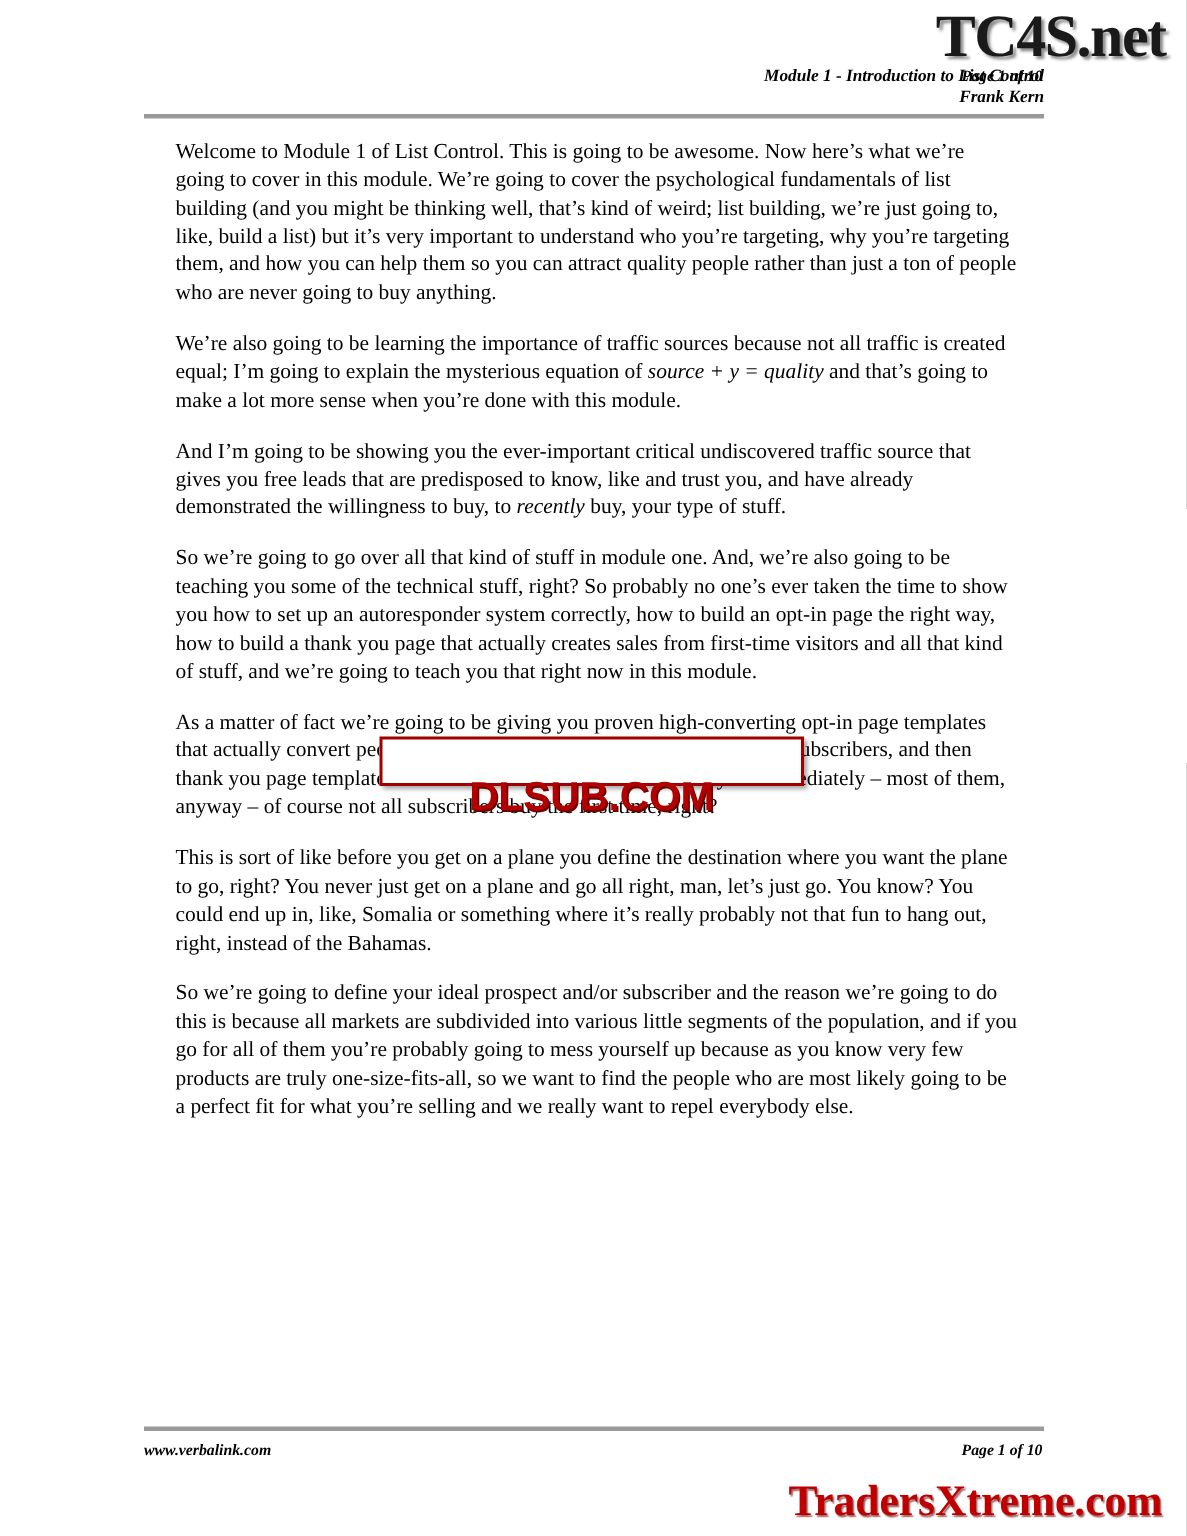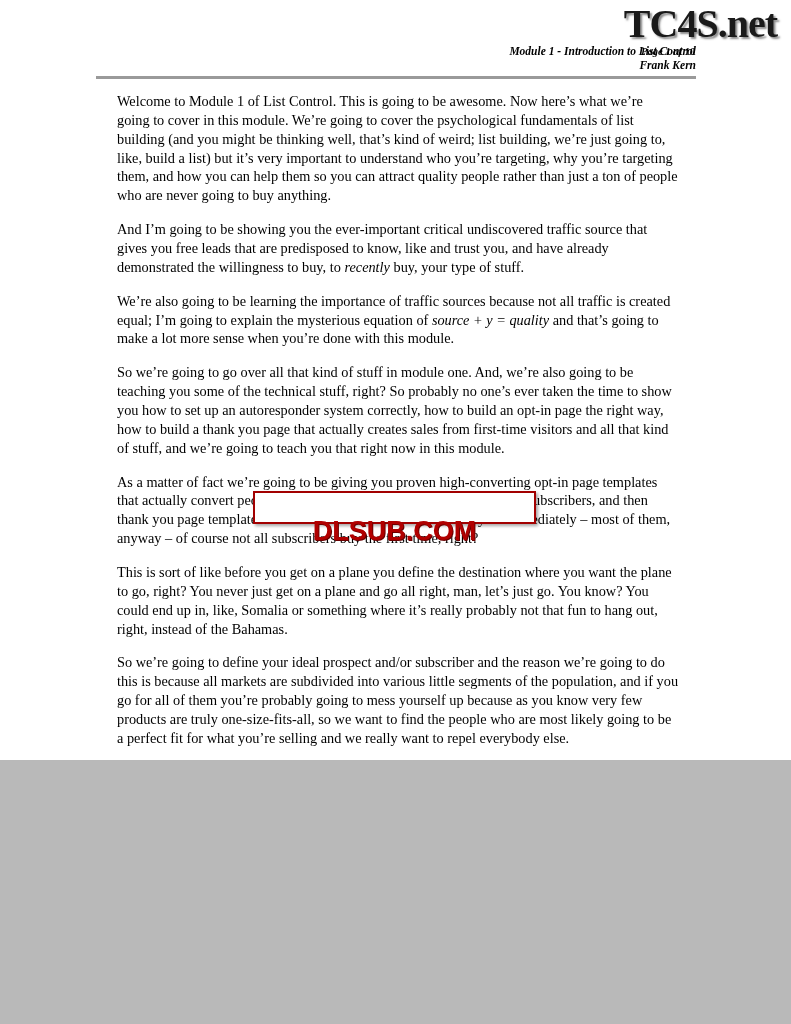--- a/index.html
+++ b/index.html
@@ -6,21 +6,21 @@
     margin: 0;
     padding: 0;
     background: #b9b9b9;
   }
   body {
     font-family: "Liberation Serif", serif;
   }
   .page {
     position: relative;
     width: 791px;
-    height: 760px;
+    height: 1024px;
     background: #ffffff;
     overflow: hidden;
     box-sizing: border-box;
   }
   
   .tc4s-watermark {
     position: absolute;
     top: 4px;
     right: 14px;
     font-family: "Liberation Serif", serif;
@@ -164,36 +164,37 @@
   </div>
 
   <div class="header-page">Page 1 of 10</div>
 
   <div class="rule-top"></div>
 
   <div class="body">
     <p>Welcome to Module 1 of List Control.  This is going to be awesome.  Now here’s what we’re going to cover in this module.  We’re going to cover the psychological fundamentals of list building (and you might be thinking well, that’s kind of weird; list building, we’re just going to, like, build a list) but it’s very important to understand who you’re targeting, why you’re targeting them, and how you can help them so you can attract quality people rather than just a ton of people who are never going to buy anything.</p>
 
     <p>
+      <span>We’re also going to be learning the importance of traffic sources because not all traffic is created equal; I’m going to explain the mysterious equation of </span><em>source + y = quality</em><span> and that’s going to make a lot more sense when you’re done with this module.</span>
+    </p>
+
+    <p>
       <span>And I’m going to be showing you the ever-important critical undiscovered traffic source that gives you free leads that are predisposed to know, like and trust you, and have already demonstrated the willingness to buy, to </span><em>recently</em><span> buy, your type of stuff.</span>
-    </p>
-
-    <p>
-      <span>We’re also going to be learning the importance of traffic sources because not all traffic is created equal; I’m going to explain the mysterious equation of </span><em>source + y = quality</em><span> and that’s going to make a lot more sense when you’re done with this module.</span>
     </p>
 
     <p>So we’re going to go over all that kind of stuff in module one.  And, we’re also going to be teaching you some of the technical stuff, right?  So probably no one’s ever taken the time to show you how to set up an autoresponder system correctly, how to build an opt-in page the right way, how to build a thank you page that actually creates sales from first-time visitors and all that kind of stuff, and we’re going to teach you that right now in this module.</p>
     <p>As a matter of fact we’re going to be giving you proven high-converting opt-in page templates that actually convert people into subscribers, not just visitors but actual subscribers, and then thank you page templates that convert those subscribers and buyers immediately – most of them, anyway – of course not all subscribers buy the first time, right?</p>
     <p>This is sort of like before you get on a plane you define the destination where you want the plane to go, right?  You never just get on a plane and go all right, man, let’s just go.  You know?  You could end up in, like, Somalia or something where it’s really probably not that fun to hang out, right, instead of the Bahamas.</p>
     <p>So we’re going to define your ideal prospect and/or subscriber and the reason we’re going to do this is because all markets are subdivided into various little segments of the population, and if you go for all of them you’re probably going to mess yourself up because as you know very few products are truly one-size-fits-all, so we want to find the people who are most likely going to be a perfect fit for what you’re selling and we really want to repel everybody else.</p>
   </div>
 
   <div class="dlsub-watermark">
     <span>DLSUB.COM</span>
   </div>
 
   <div class="rule-bottom"></div>
 
   <div class="footer-left">www.verbalink.com</div>
   <div class="footer-right">Page 1 of 10</div>
 
+  <div class="traders-watermark">TradersXtreme.com</div>
 
 </div>
 
 </body></html>

